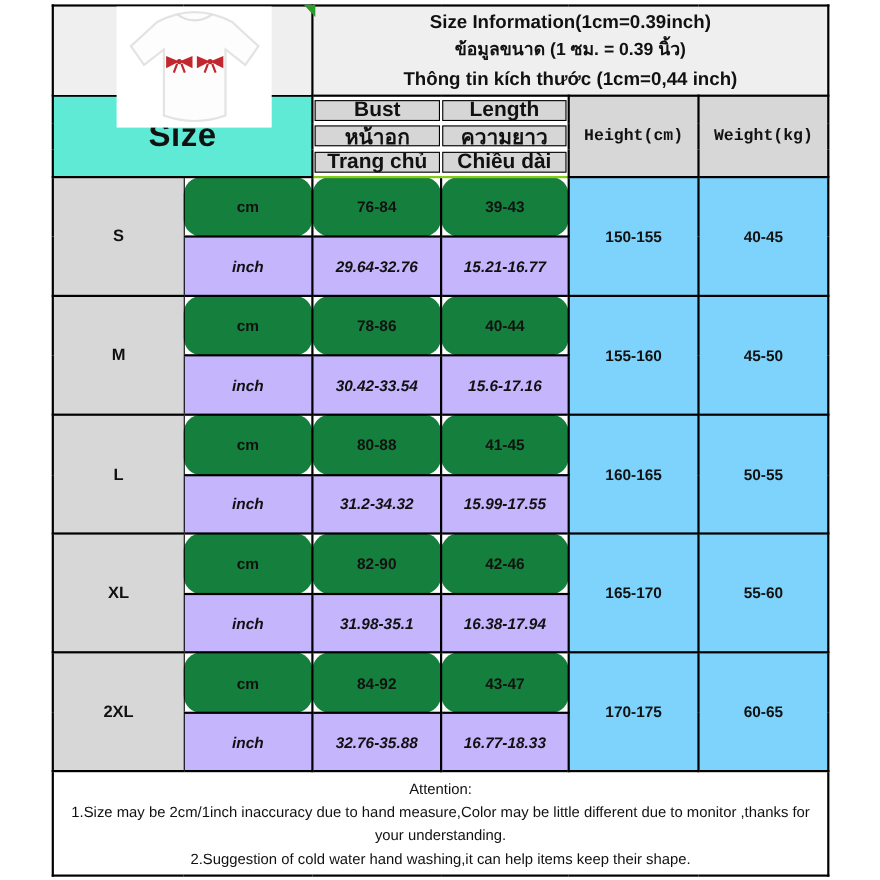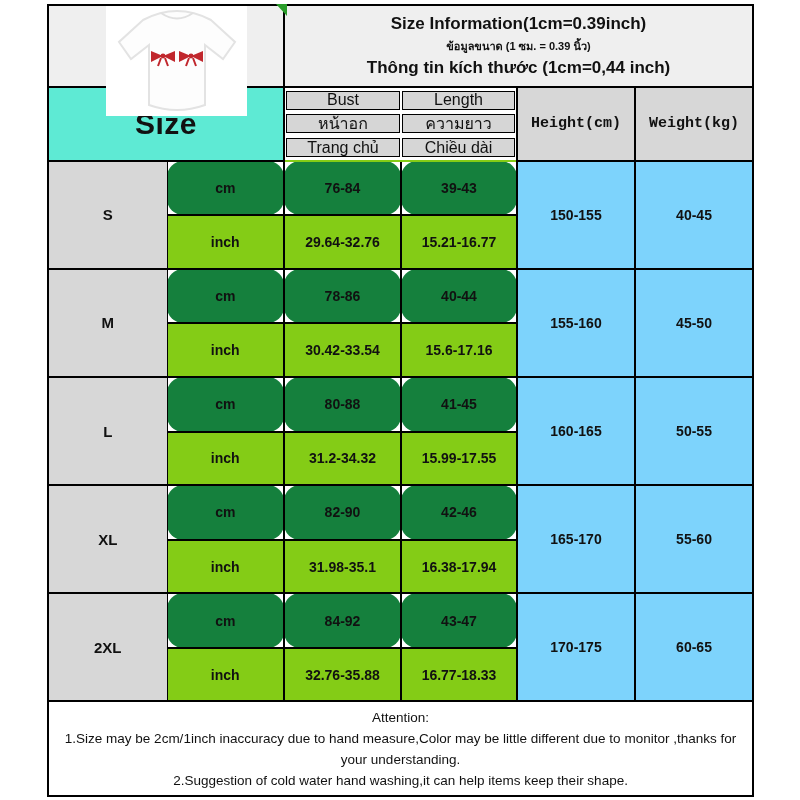--- a/index.html
+++ b/index.html
@@ -10,37 +10,37 @@
 
   table.size-chart { border-collapse:collapse; table-layout:fixed; width:705px; height:793px; }
   td, th { border:2px solid #000; text-align:center; vertical-align:middle;
     font-weight:bold; font-size:14px; padding:0; }
 
   
   td.photo-cell { background:#efefef; position:relative; padding:0; }
   .photo-box { position:absolute; left:57px; top:0; width:141px; height:110px;
     background:#ffffff; display:flex; align-items:center; justify-content:center; }
   td.title-cell { background:#efefef; font-size:17px; line-height:1.55; }
-  .title-th { font-size:11px; }
+  .title-th { font-size:16px; }
 
   
   th.size-head { background:#5eead4; font-size:30px; letter-spacing:0.5px; }
   th.hw-head { background:#d7d7d7; font-size:15px;font-family:Liberation Mono, monospace; }
   td.subhead { border:none; background:#ffffff; padding:1px 0; }
   td.subhead.first { border-top:2px solid #000; }
   td.subhead.last { border-bottom:2px solid #84cc16; }
   .subhead-box { margin:1px 1px; height:19px; background:#d6d6d6;
     border:1px solid #000; display:flex; align-items:center; justify-content:center;
-    font-size:16px; font-weight:normal; }
+    font-size:19px; font-weight:bold; }
 
   
   td.size-label { background:#d7d7d7; font-size:15px; border-right-width:1px; }
   td.unit { border-left-width:1px; }
   td.row-cm { background:#15803d;border-radius:16px; }
-  td.row-inch { background:#84cc16; }
+  td.row-inch { background:#c4b5fd;font-style:italic; }
   td.hw-cell { background:#7dd3fc; }
 
   
   td.attention-cell { background:#ffffff; font-weight:normal; font-size:13.5px;
     line-height:1.55; vertical-align:top; padding-top:6px; }
   .attn-body { max-width:690px; margin:0 auto; }
 
   .green-flag { position:absolute; left:229px; top:0; width:11px; height:12px;
     clip-path:polygon(0 0, 100% 0, 100% 100%); }
 </style>

